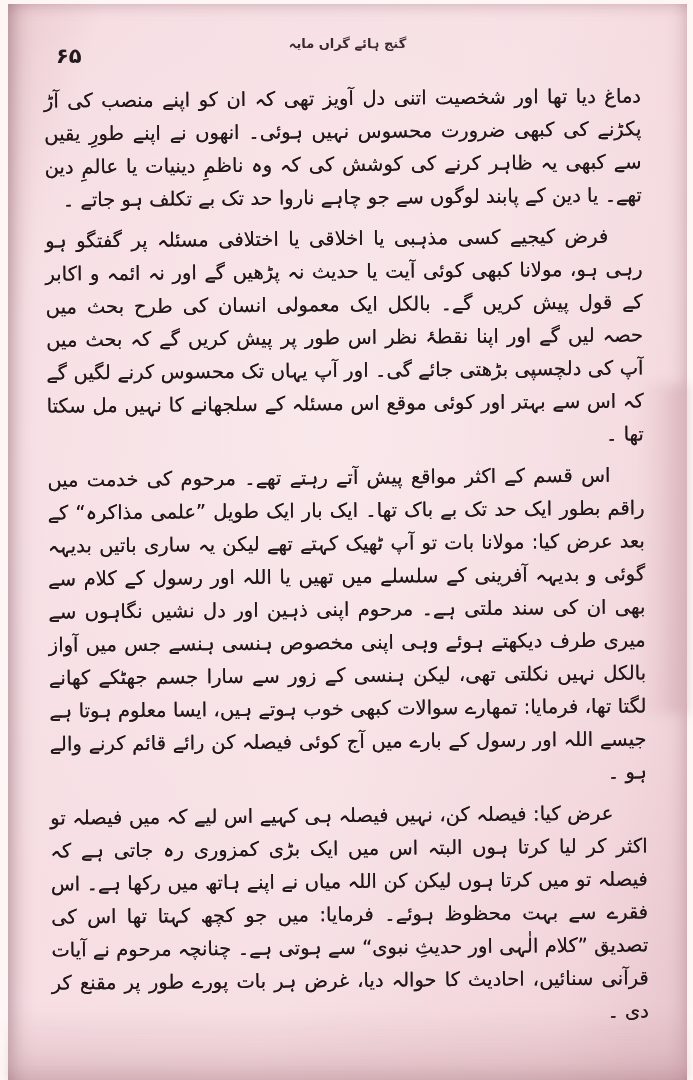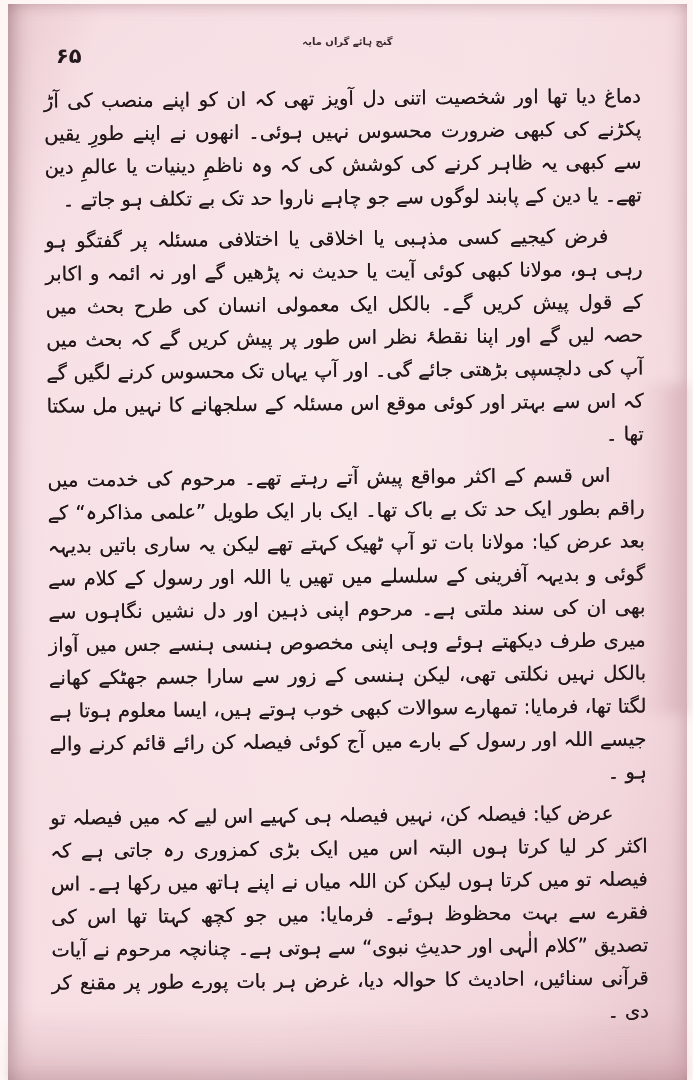--- a/index.html
+++ b/index.html
@@ -48,21 +48,21 @@
   }
   .page-header {
     position: relative;
     height: 46px;
     margin-top: 26px;
   }
   .running-title {
     position: absolute;
     top: 6px; left: 0; right: 0;
     text-align: center;
-    font-size: 10px;
+    font-size: 13px;
     font-weight: bold;
     color: #3a2a30;
     letter-spacing: 1px;
     filter: blur(0.4px);
   }
   .page-number {
     position: absolute;
     top: 14px;
     left: 48px;
     font-size: 21px;

